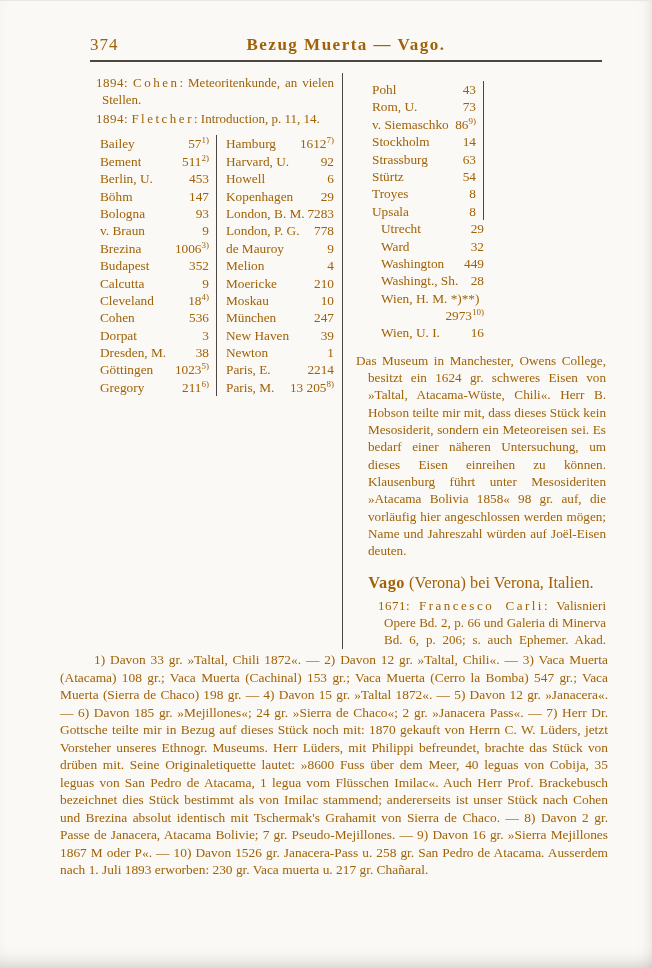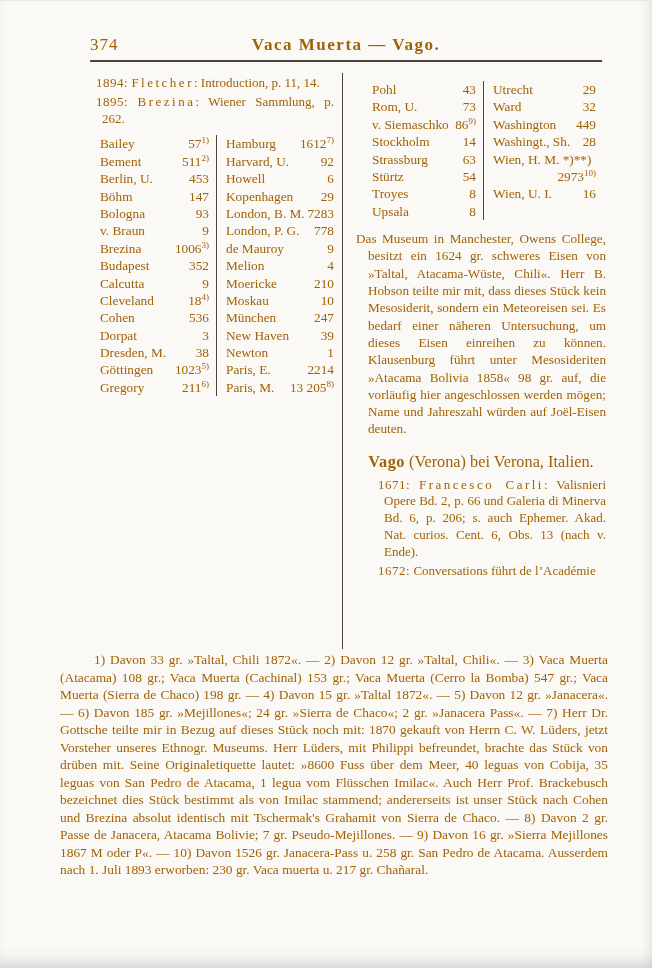--- a/index.html
+++ b/index.html
@@ -23,21 +23,21 @@
   .bib{margin:0 0 2px 0;font-size:13px;line-height:16.8px;text-align:justify;padding-left:14px;text-indent:-6px;}
   .bib .year{letter-spacing:.5px;}
   .sperr{letter-spacing:2.5px;}
   
   .bigp{font-size:16.3px;line-height:20.6px;text-align:justify;margin:8px 0 0 0;}
   .hang{padding-left:16px;text-indent:-16px;}
   .nw{white-space:nowrap;margin-top:9px;}
   
   .wtable{display:flex;font-size:13.3px;margin-top:8px;}
   .wtable.lt{margin-left:12px;}
-  .wtable.rt{margin-left:16px;margin-right:10px;}
+  .wtable.rt{margin-left:16px;margin-right:10px;flex-direction:column;}
   .wt-half{width:50%;box-sizing:border-box;}
   .wt-first{border-right:1px solid #4d463e;padding-right:7px;}
   .wt-second{padding-left:9px;}
   .wrow{display:flex;justify-content:space-between;line-height:17.4px;height:17.4px;}
   .wname{white-space:nowrap;overflow:hidden;}
   .wval{white-space:nowrap;text-align:right;}
   .fnref{font-size:9px;vertical-align:super;line-height:0;}
   
   .smallp{font-size:13.2px;line-height:17.3px;text-align:justify;margin:10px 0 0 0;}
   .hang12{padding-left:12px;text-indent:-12px;}
@@ -51,29 +51,29 @@
     font-size:13.4px;line-height:17.5px;text-align:justify;text-indent:34px;
   }
 </style>
 </head>
 <body>
 
 <div class="page">
 
   <div class="header">
     <span class="pagenum">374</span>
-    <span class="ptitle">Vaca Muerta — Vago.</span>
+    <span class="ptitle">Bezug Muerta — Vago.</span>
   </div>
 
   <div class="body">
 
     <div class="col-left">
       <div class="biblist">
+          <p class="bib"><span class="year">1894:</span> <span class="sperr">Cohen</span><span>: Meteoritenkunde, an vielen Stellen.</span></p>
           <p class="bib"><span class="year">1894:</span> <span class="sperr">Fletcher</span><span>: Introduction, p. 11, 14.</span></p>
-          <p class="bib"><span class="year">1895:</span> <span class="sperr">Brezina</span><span>: Wiener Sammlung, p. 262.</span></p>
         </div>
 
 
 
       <div class="wtable lt">
         <div class="wt-half wt-first">
             <div class="wrow">
               <span class="wname">Bailey</span>
               <span class="wval"><span>57</span><sup class="fnref">1)</sup></span>
             </div>

